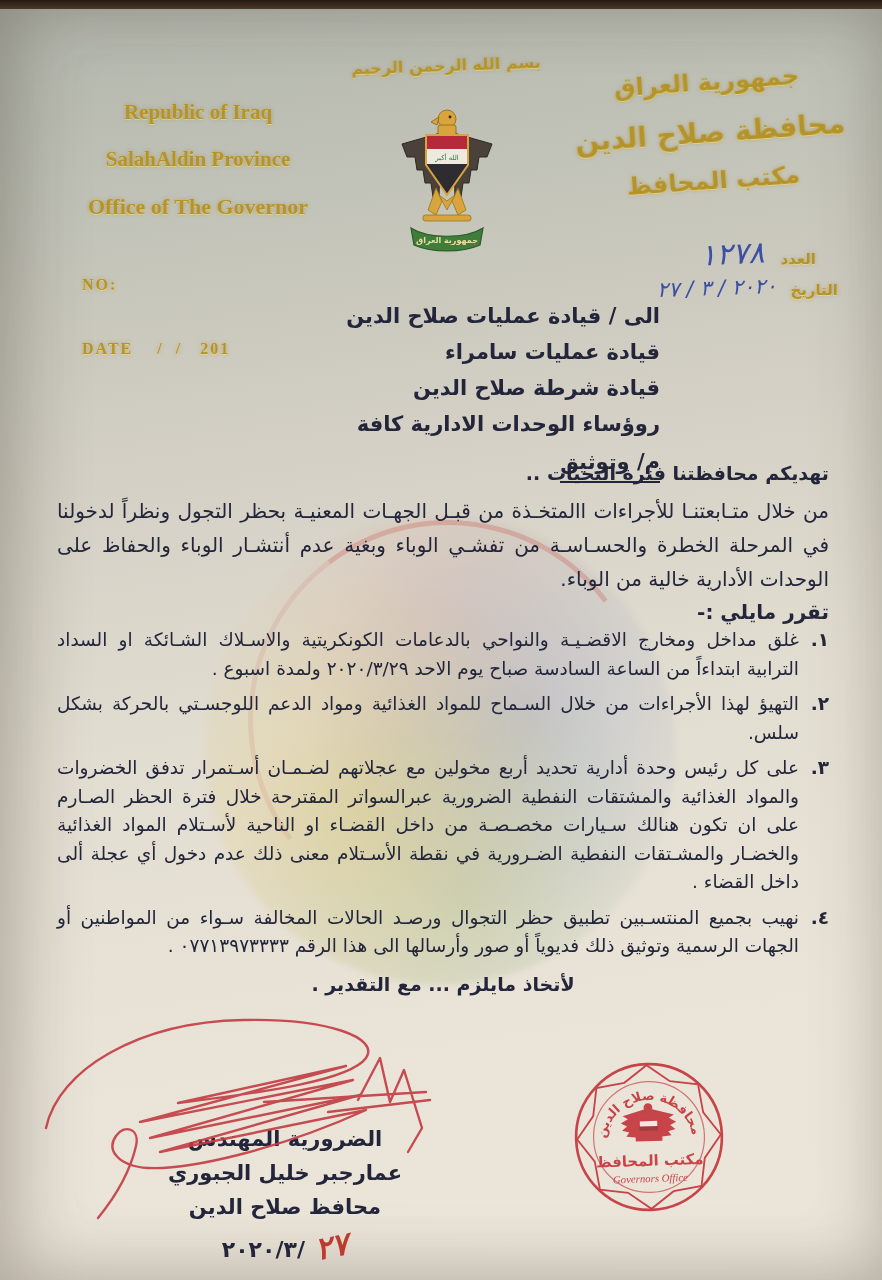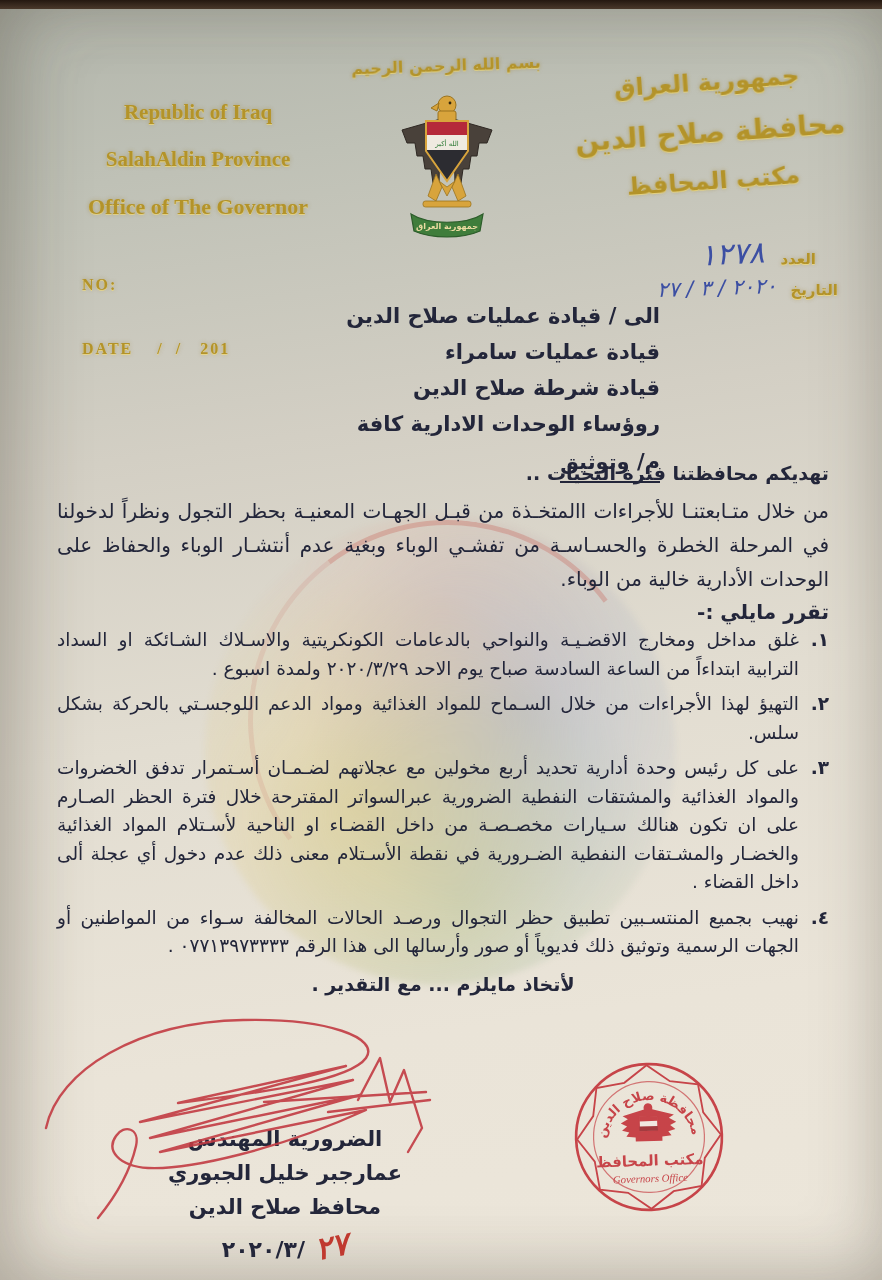--- a/index.html
+++ b/index.html
@@ -33,21 +33,21 @@
   .blue-ink{color:#3c4fa3;}
   .ref-no{position:absolute;right:66px;top:236px;display:flex;direction:ltr;
     align-items:baseline;gap:16px;z-index:3;}
   .ref-no .val{font-size:30px;letter-spacing:5px;transform:rotate(-3deg);font-style:italic;}
   .ref-no .lbl{font-size:15px;font-weight:bold;filter:blur(.5px);direction:rtl;}
   .ref-date{position:absolute;right:44px;top:276px;display:flex;direction:ltr;
     align-items:baseline;gap:14px;z-index:3;}
   .ref-date .val{font-size:21px;letter-spacing:3px;transform:rotate(-2deg);font-style:italic;direction:ltr;}
   .ref-date .lbl{font-size:15px;font-weight:bold;filter:blur(.5px);direction:rtl;}
   
-  .emblem{position:absolute;left:392px;top:84px;width:110px;height:158px;z-index:3;}
+  .emblem{position:absolute;left:392px;top:98px;width:110px;height:158px;z-index:3;}
   
   .watermark{position:absolute;left:205px;top:515px;width:470px;height:470px;border-radius:50%;
     background:
       radial-gradient(circle at 32% 62%, rgba(228,198,96,.34), transparent 55%),
       radial-gradient(circle at 68% 42%, rgba(120,142,190,.28), transparent 52%),
       radial-gradient(circle at 55% 82%, rgba(128,168,118,.26), transparent 50%),
       radial-gradient(circle at 50% 20%, rgba(224,150,130,.18), transparent 45%);
     filter:blur(3px);z-index:1;}
   .watermark-ring{position:absolute;left:248px;top:520px;width:390px;height:390px;border-radius:50%;
     border:5px solid transparent;border-top-color:rgba(200,90,80,.30);

